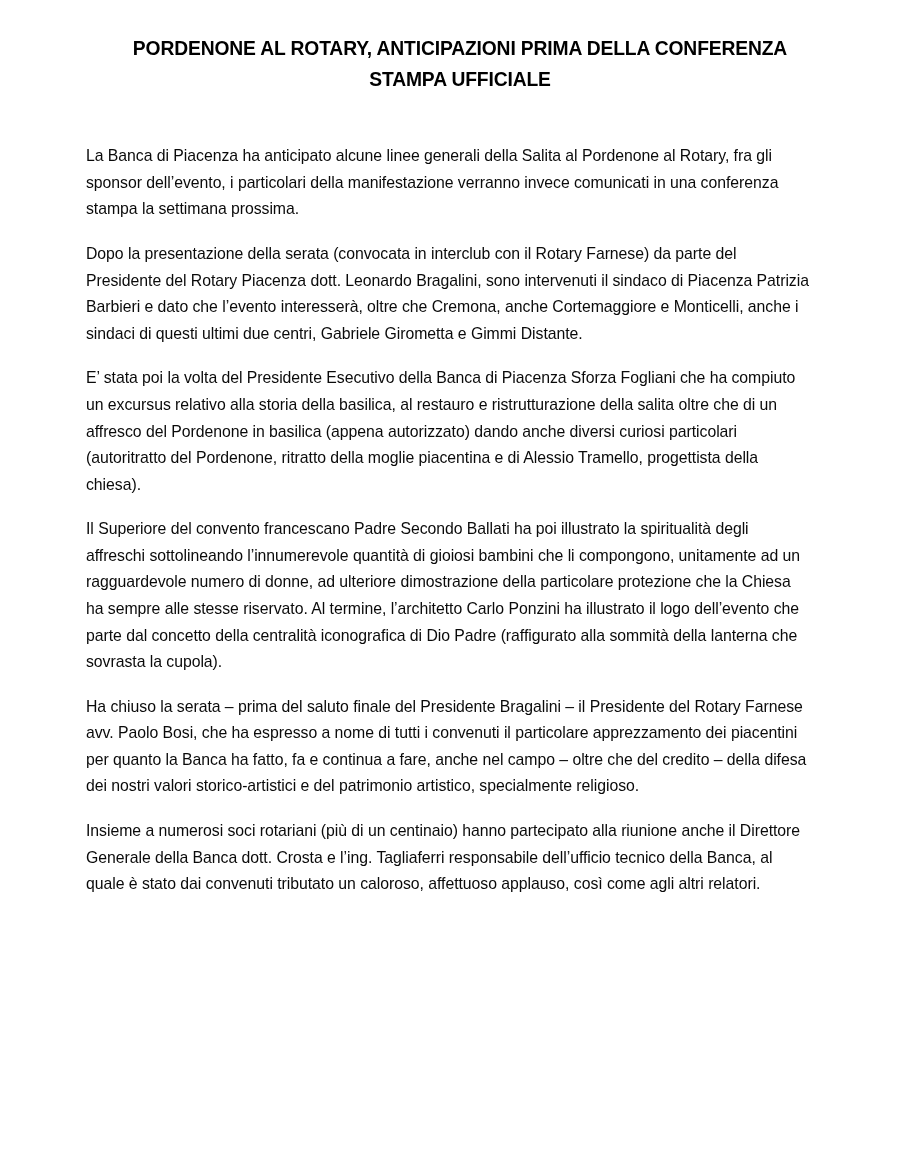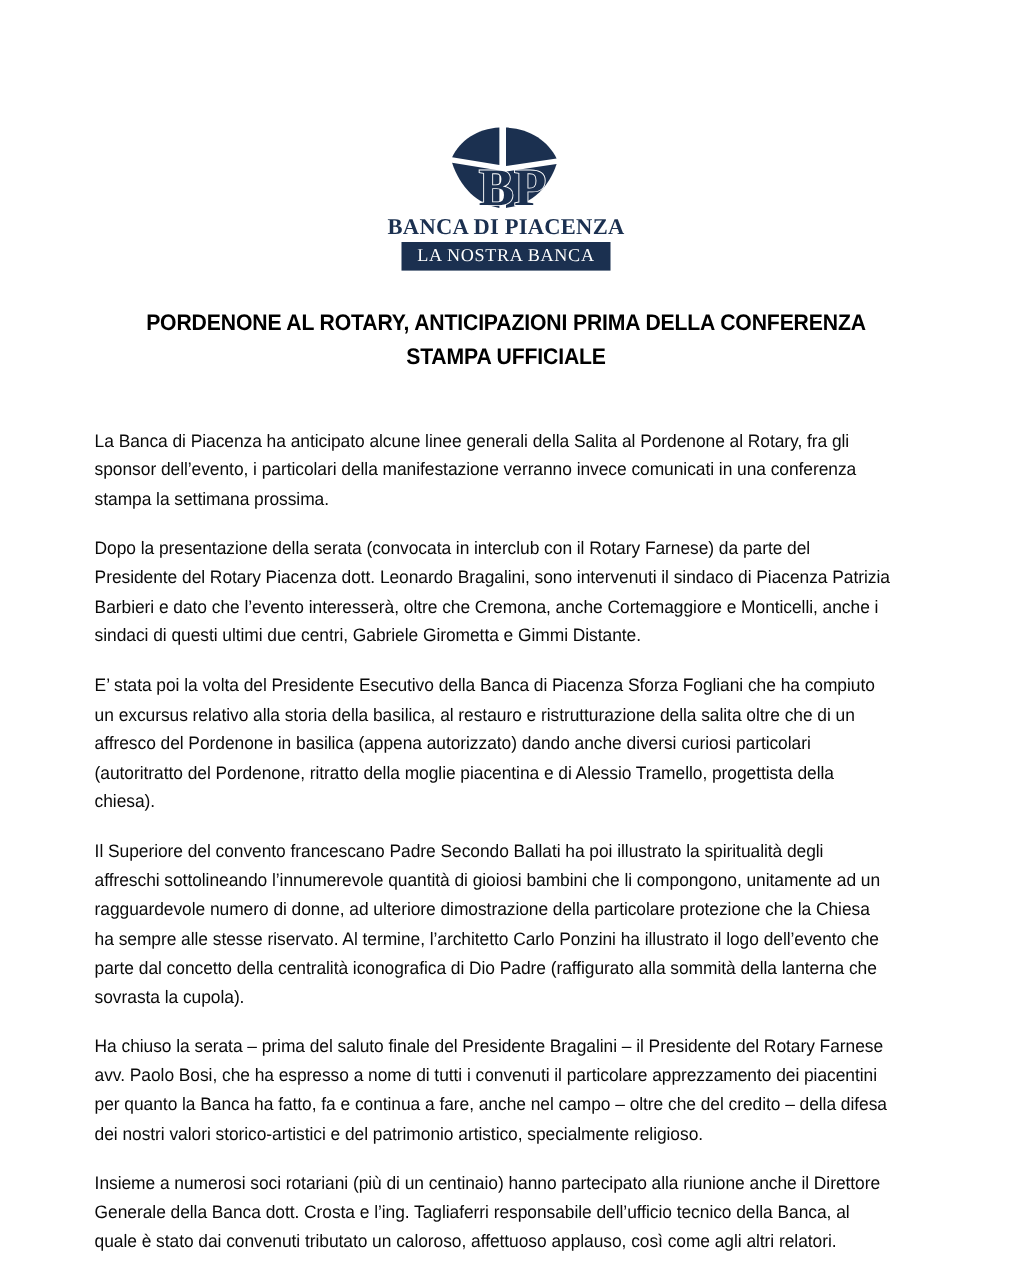--- a/index.html
+++ b/index.html
@@ -100,43 +100,20 @@
     transform-origin: left top;
     letter-spacing: -0.05px;
   }
   .para:last-child { margin-bottom: 0; }
 </style>
 </head>
 <body>
 
 <div class="page">
 
-  <div class="logo-block">
-    <div class="logo">
-
-      <svg class="logo-mark" viewBox="0 0 132 84" xmlns="http://www.w3.org/2000/svg">
-
-        <path d="M60 6 C40 7 24 18 17 33 L60 40 Z" fill="#1b3050"></path>
-
-        <path d="M17 38 L60 45 L60 79 C40 76 24 60 17 38 Z" fill="#1b3050"></path>
-
-        <path d="M66 6 C88 7 104 18 112 34 L66 41 Z" fill="#1b3050"></path>
-
-        <path d="M112 39 L66 46 L66 79 C90 76 105 60 112 39 Z" fill="#1b3050"></path>
-
-        <rect x="60.6" y="6" width="4.6" height="74" fill="#ffffff"></rect>
-
-        <text x="72" y="76" font-family="Liberation Serif, serif" font-size="48" font-weight="700" fill="#1b3050" stroke="#ffffff" stroke-width="1.6" paint-order="stroke" text-anchor="middle">BP</text>
-      </svg>
-
-      <div class="logo-wordmark">BANCA DI PIACENZA</div>
-
-      <div class="logo-bar">LA NOSTRA BANCA</div>
-    </div>
-  </div>
 
   <h1 class="doc-title">PORDENONE AL ROTARY, ANTICIPAZIONI PRIMA DELLA CONFERENZA STAMPA UFFICIALE</h1>
 
   <div class="body-copy">
     <p class="para">La Banca di Piacenza ha anticipato alcune linee generali della Salita al Pordenone al Rotary, fra gli sponsor dell’evento, i particolari della manifestazione verranno invece comunicati in una conferenza stampa la settimana prossima.</p>
     <p class="para">Dopo la presentazione della serata (convocata in interclub con il Rotary Farnese) da parte del Presidente del Rotary Piacenza dott. Leonardo Bragalini, sono intervenuti il sindaco di Piacenza Patrizia Barbieri e dato che l’evento interesserà, oltre che Cremona, anche Cortemaggiore e Monticelli, anche i sindaci di questi ultimi due centri, Gabriele Girometta e Gimmi Distante.</p>
     <p class="para">E’ stata poi la volta del Presidente Esecutivo della Banca di Piacenza Sforza Fogliani che ha compiuto un excursus relativo alla storia della basilica, al restauro e ristrutturazione della salita oltre che di un affresco del Pordenone in basilica (appena autorizzato) dando anche diversi curiosi particolari (autoritratto del Pordenone, ritratto della moglie piacentina e di Alessio Tramello, progettista della chiesa).</p>
     <p class="para">Il Superiore del convento francescano Padre Secondo Ballati ha poi illustrato la spiritualità degli affreschi sottolineando l’innumerevole quantità di gioiosi bambini che li compongono, unitamente ad un ragguardevole numero di donne, ad ulteriore dimostrazione della particolare protezione che la Chiesa ha sempre alle stesse riservato. Al termine, l’architetto Carlo Ponzini ha illustrato il logo dell’evento che parte dal concetto della centralità iconografica di Dio Padre (raffigurato alla sommità della lanterna che sovrasta la cupola).</p>
     <p class="para">Ha chiuso la serata – prima del saluto finale del Presidente Bragalini – il Presidente del Rotary Farnese avv. Paolo Bosi, che ha espresso a nome di tutti i convenuti il particolare apprezzamento dei piacentini per quanto la Banca ha fatto, fa e continua a fare, anche nel campo – oltre che del credito – della difesa dei nostri valori storico-artistici e del patrimonio artistico, specialmente religioso.</p>
     <p class="para">Insieme a numerosi soci rotariani (più di un centinaio) hanno partecipato alla riunione anche il Direttore Generale della Banca dott. Crosta e l’ing. Tagliaferri responsabile dell’ufficio tecnico della Banca, al quale è stato dai convenuti tributato un caloroso, affettuoso applauso, così come agli altri relatori.</p>

